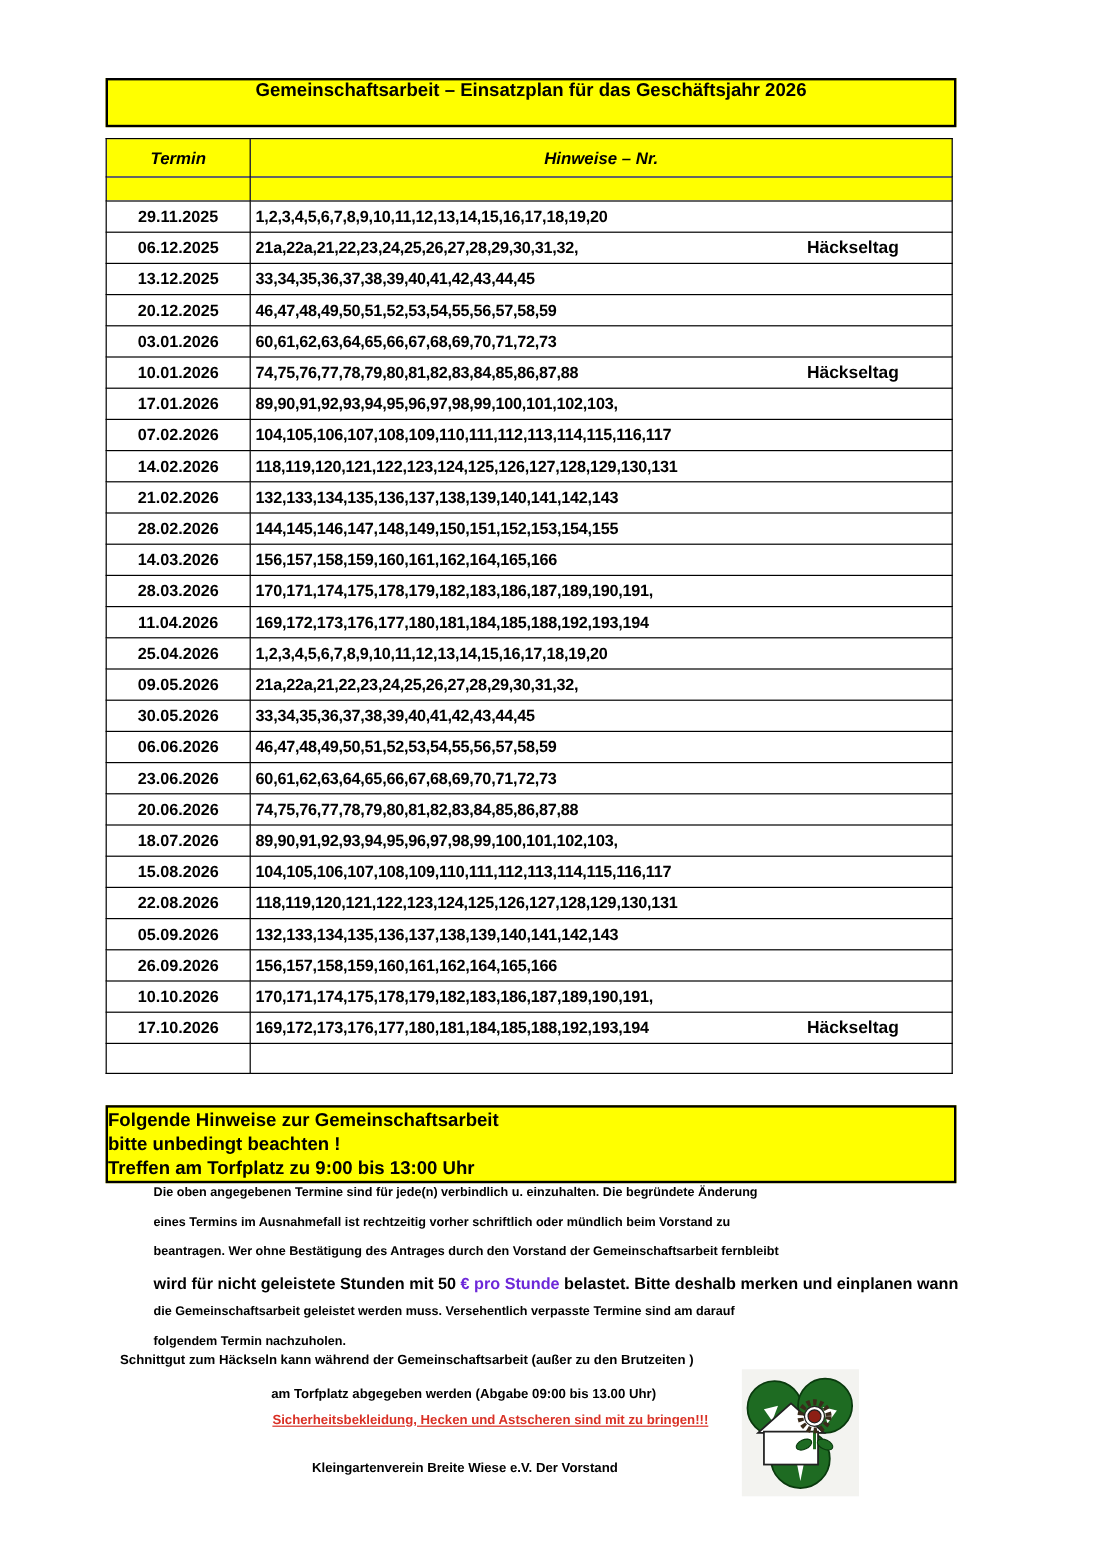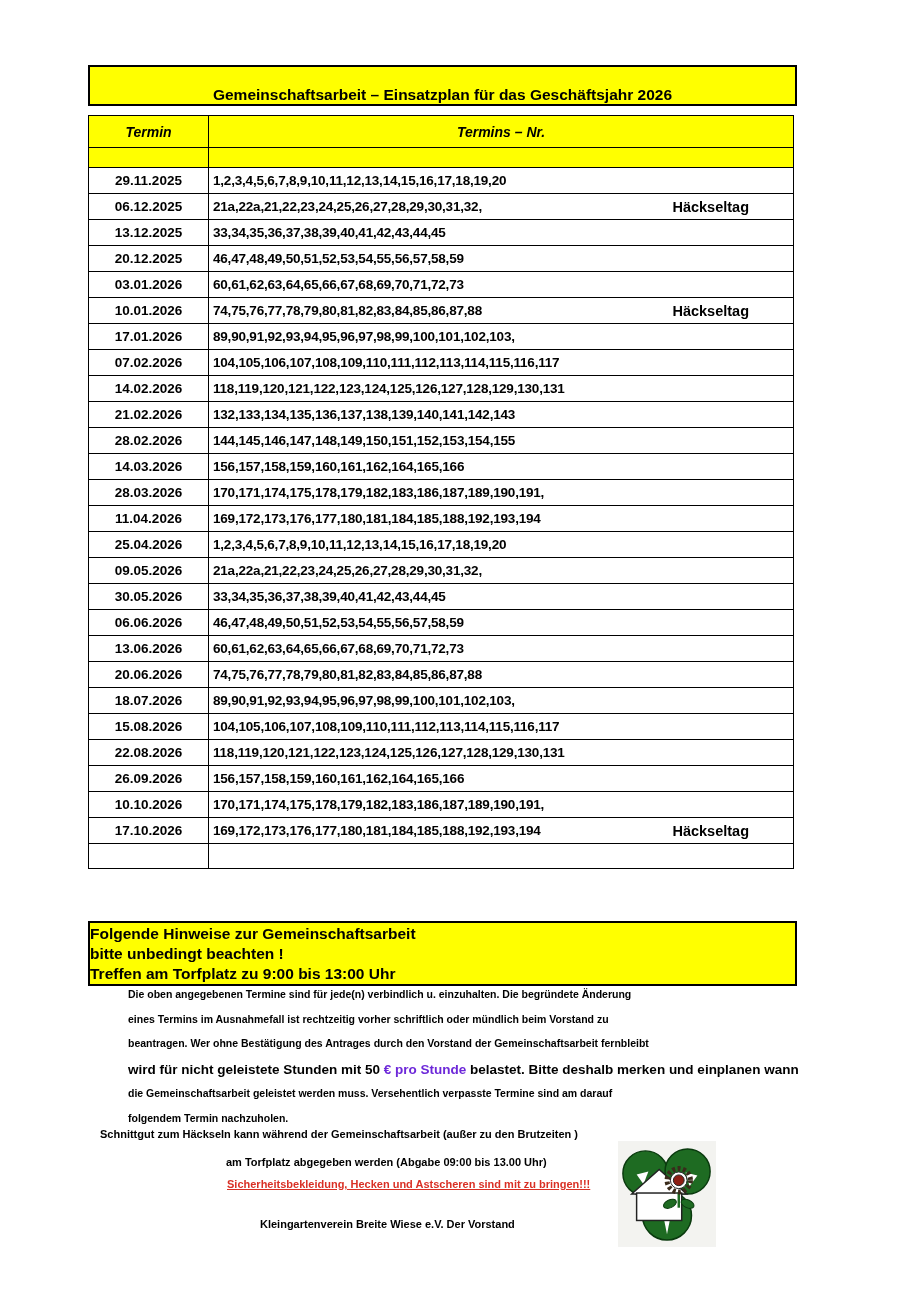--- a/index.html
+++ b/index.html
@@ -5,21 +5,21 @@
   html,body{margin:0;padding:0;background:#fff;}
   .page{
     position:relative;width:911px;height:1290px;background:#ffffff;
     font-family:"Liberation Sans","DejaVu Sans",sans-serif;color:#000;overflow:hidden;
   }
   .content{position:absolute;left:88px;width:705px;}
 
   
   .title-bar{
     top:65px;height:37px;background:#ffff00;border:2px solid #000;
-    display:flex;align-items:flex-end;justify-content:center;
+    display:flex;align-items:flex-start;justify-content:center;
     font-size:15.5px;font-weight:bold;
   }
 
   
   .sched-table-wrap{top:115px;}
   table.sched{width:705px;border-collapse:collapse;table-layout:fixed;}
   table.sched td,table.sched th{border:1.5px solid #000;overflow:hidden;white-space:nowrap;}
   col.c-termin{width:120px;}
   col.c-parzelle{width:585px;}
   tr.head-row th{
@@ -68,21 +68,21 @@
 
   <div class="content sched-table-wrap">
     <table class="sched">
       <colgroup>
         <col class="c-termin">
           <col class="c-parzelle">
       </colgroup>
       <thead>
         <tr class="head-row">
           <th>Termin</th>
-          <th>Termins – Nr.</th>
+          <th>Hinweise – Nr.</th>
         </tr>
         <tr class="spacer-row">
           <td></td>
           <td></td>
         </tr>
       </thead>
       <tbody>
           <tr class="data-row">
       <td class="termin-cell">29.11.2025</td>
       <td class="parzelle-cell">
@@ -239,21 +239,21 @@
           <tr class="data-row">
       <td class="termin-cell">06.06.2026</td>
       <td class="parzelle-cell">
         <div class="parzelle-flex">
           <span class="plots">46,47,48,49,50,51,52,53,54,55,56,57,58,59</span>
           <span class="tag"></span>
         </div>
       </td>
     </tr>
           <tr class="data-row">
-      <td class="termin-cell">13.06.2026</td>
+      <td class="termin-cell">23.06.2026</td>
       <td class="parzelle-cell">
         <div class="parzelle-flex">
           <span class="plots">60,61,62,63,64,65,66,67,68,69,70,71,72,73</span>
           <span class="tag"></span>
         </div>
       </td>
     </tr>
           <tr class="data-row">
       <td class="termin-cell">20.06.2026</td>
       <td class="parzelle-cell">
@@ -279,20 +279,29 @@
           <span class="plots">104,105,106,107,108,109,110,111,112,113,114,115,116,117</span>
           <span class="tag"></span>
         </div>
       </td>
     </tr>
           <tr class="data-row">
       <td class="termin-cell">22.08.2026</td>
       <td class="parzelle-cell">
         <div class="parzelle-flex">
           <span class="plots">118,119,120,121,122,123,124,125,126,127,128,129,130,131</span>
+          <span class="tag"></span>
+        </div>
+      </td>
+    </tr>
+          <tr class="data-row">
+      <td class="termin-cell">05.09.2026</td>
+      <td class="parzelle-cell">
+        <div class="parzelle-flex">
+          <span class="plots">132,133,134,135,136,137,138,139,140,141,142,143</span>
           <span class="tag"></span>
         </div>
       </td>
     </tr>
           <tr class="data-row">
       <td class="termin-cell">26.09.2026</td>
       <td class="parzelle-cell">
         <div class="parzelle-flex">
           <span class="plots">156,157,158,159,160,161,162,164,165,166</span>
           <span class="tag"></span>

